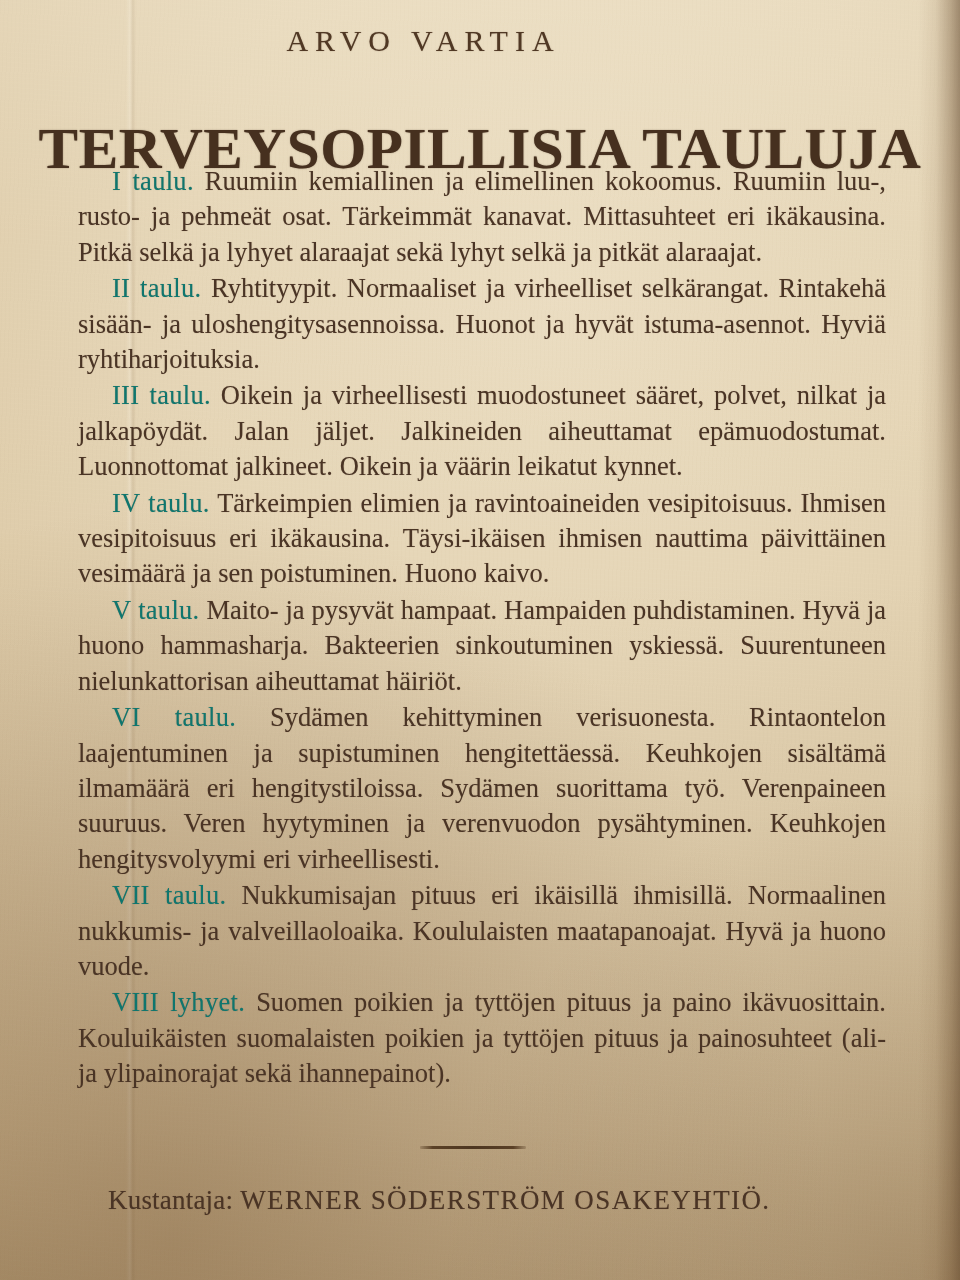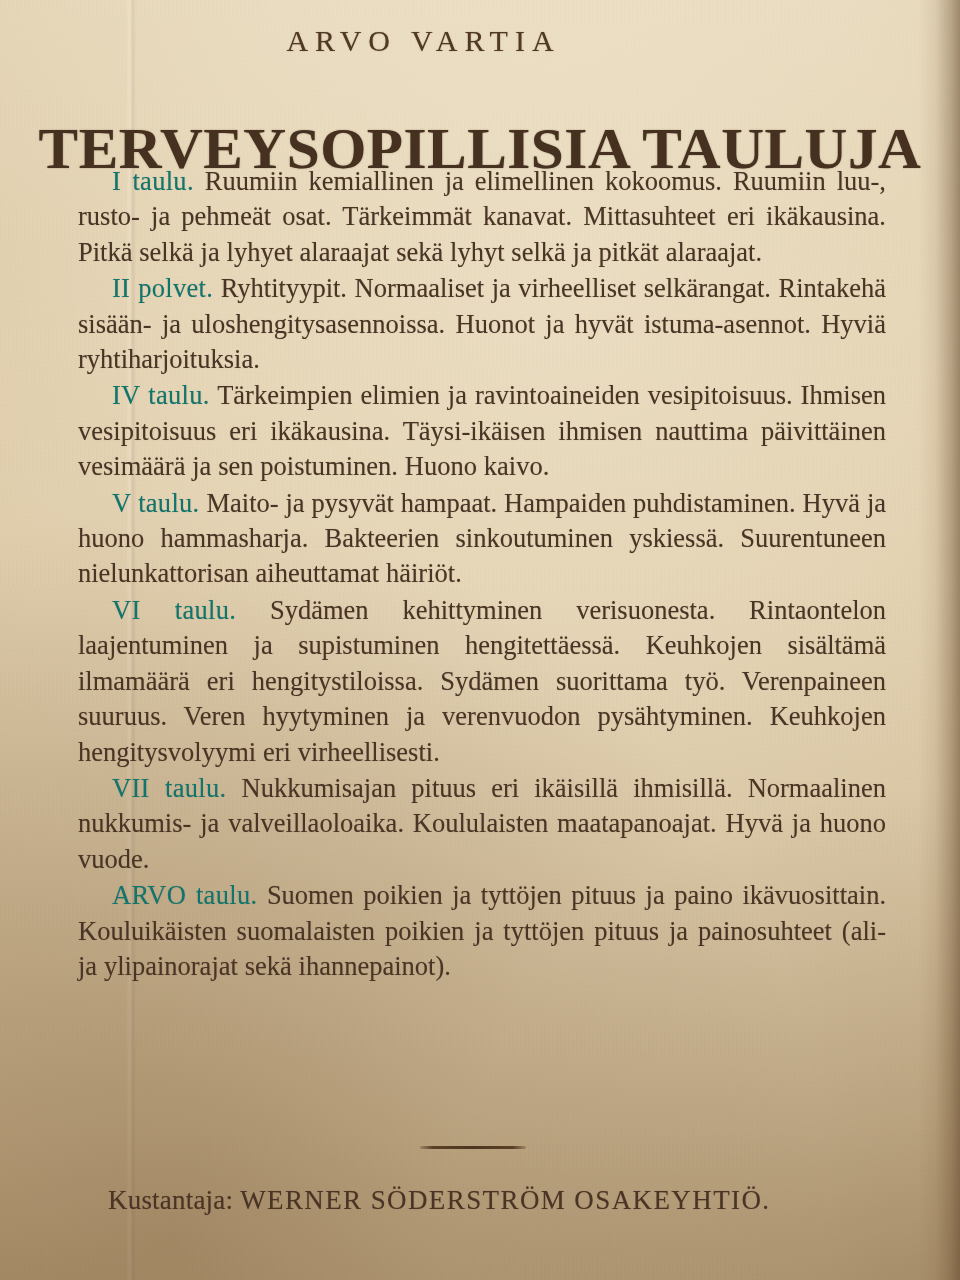--- a/index.html
+++ b/index.html
@@ -204,24 +204,28 @@
     <h1 class="main-title">TERVEYSOPILLISIA TAULUJA</h1>
 
     <div class="body-block">
 
       <p class="para">
         <span class="label">I taulu.</span>
         <span>Ruumiin kemiallinen ja elimellinen kokoomus. Ruumiin luu-, rusto- ja pehmeät osat. Tärkeimmät kanavat. Mittasuhteet eri ikäkausina. Pitkä selkä ja lyhyet alaraajat sekä lyhyt selkä ja pitkät alaraajat.</span>
       </p>
 
       <p class="para">
-        <span class="label">II polvet.</span>
+        <span class="label">II taulu.</span>
         <span>Ryhtityypit. Normaaliset ja virheelliset selkärangat. Rintakehä sisään- ja uloshengitysasennoissa. Huonot ja hyvät istuma-asennot. Hyviä ryhtiharjoituksia.</span>
       </p>
 
+      <p class="para">
+        <span class="label">III taulu.</span>
+        <span>Oikein ja virheellisesti muodostuneet sääret, polvet, nilkat ja jalkapöydät. Jalan jäljet. Jalkineiden aiheuttamat epämuodostumat. Luonnottomat jalkineet. Oikein ja väärin leikatut kynnet.</span>
+      </p>
 
       <p class="para">
         <span class="label">IV taulu.</span>
         <span>Tärkeimpien elimien ja ravintoaineiden vesipitoisuus. Ihmisen vesipitoisuus eri ikäkausina. Täysi-ikäisen ihmisen nauttima päivittäinen vesimäärä ja sen poistuminen. Huono kaivo.</span>
       </p>
 
       <p class="para">
         <span class="label">V taulu.</span>
         <span>Maito- ja pysyvät hampaat. Hampaiden puhdistaminen. Hyvä ja huono hammasharja. Bakteerien sinkoutuminen yskiessä. Suurentuneen nielunkattorisan aiheuttamat häiriöt.</span>
       </p>
@@ -230,21 +234,21 @@
         <span class="label">VI taulu.</span>
         <span>Sydämen kehittyminen verisuonesta. Rintaontelon laajentuminen ja supistuminen hengitettäessä. Keuhkojen sisältämä ilmamäärä eri hengitystiloissa. Sydämen suorittama työ. Verenpaineen suuruus. Veren hyytyminen ja verenvuodon pysähtyminen. Keuhkojen hengitysvolyymi eri virheellisesti.</span>
       </p>
 
       <p class="para">
         <span class="label">VII taulu.</span>
         <span>Nukkumisajan pituus eri ikäisillä ihmisillä. Normaalinen nukkumis- ja valveillaoloaika. Koululaisten maatapanoajat. Hyvä ja huono vuode.</span>
       </p>
 
       <p class="para">
-        <span class="label">ARVO taulu.</span>
+        <span class="label">VIII lyhyet.</span>
         <span>Suomen poikien ja tyttöjen pituus ja paino ikävuosittain. Kouluikäisten suomalaisten poikien ja tyttöjen pituus ja painosuhteet (ali- ja ylipainorajat sekä ihannepainot).</span>
       </p>
 
     </div>
 
     <div class="divider"></div>
 
     <div class="publisher-line">
       <span class="pub-prefix">Kustantaja:</span>
       <span class="pub-name">WERNER SÖDERSTRÖM OSAKEYHTIÖ.</span>

